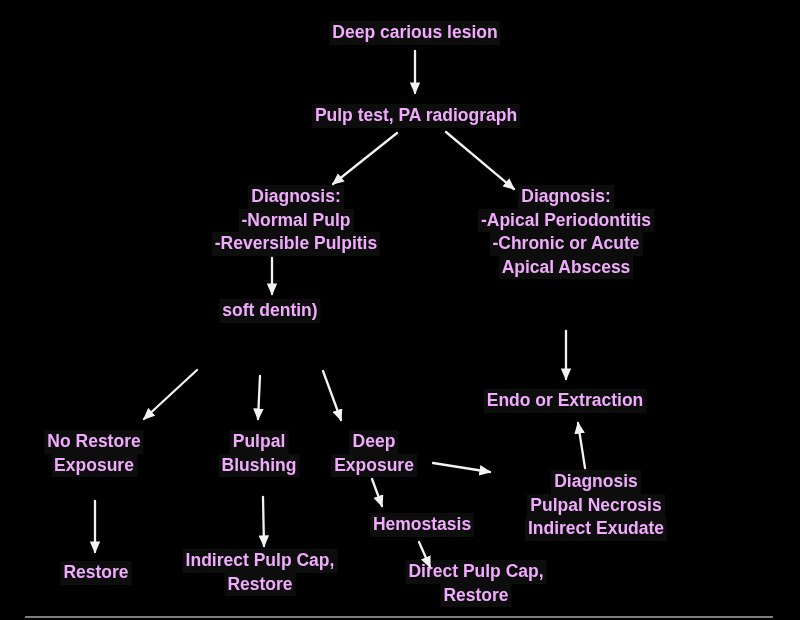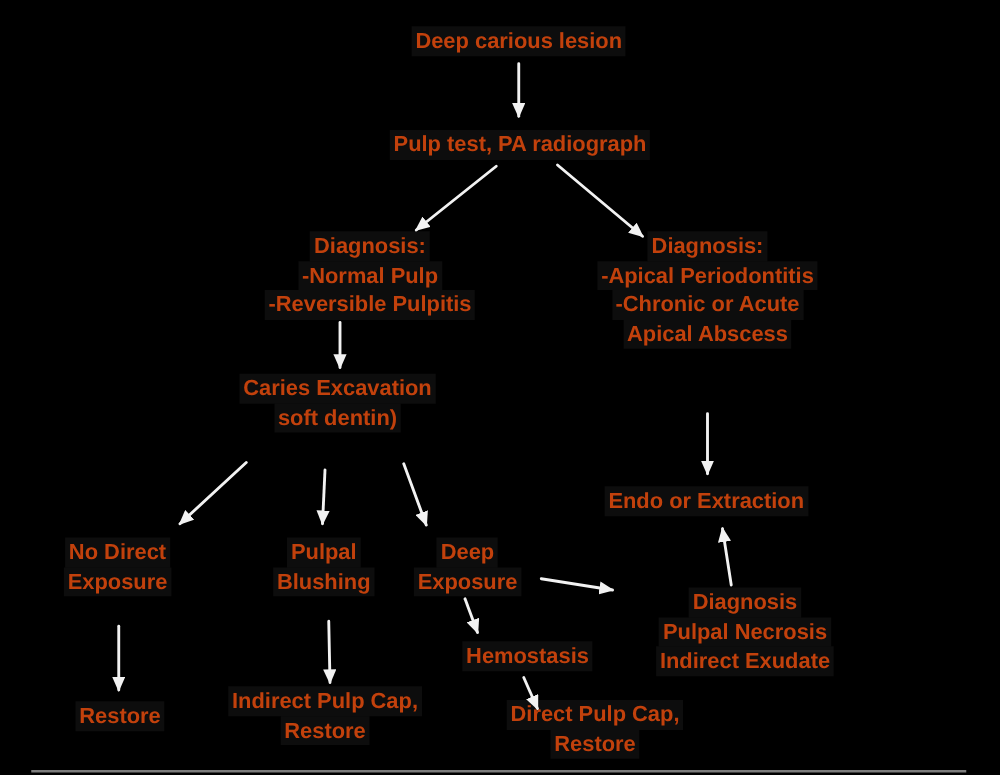--- a/index.html
+++ b/index.html
@@ -9,21 +9,21 @@
     background:#000;
     overflow:hidden;
     font-family:"Liberation Sans", sans-serif;
   }
   .node{
     position:absolute;
     transform:translateX(-50%);
     display:flex;
     flex-direction:column;
     align-items:center;
-    color:#c2410c;
+    color:#f0abfc;
     font-weight:bold;
     font-size:17.5px;
     line-height:23.5px;
     white-space:nowrap;
     text-align:center;
   }
   .line{
     display:inline-block;
     padding:0 3px;
     background:rgba(255,255,255,0.05);
@@ -87,26 +87,25 @@
   </div>
 
   <div class="node" style="left:566px;top:185px">
     <span class="line">Diagnosis:</span>
     <span class="line">-Apical Periodontitis</span>
     <span class="line">-Chronic or Acute</span>
     <span class="line">Apical Abscess</span>
   </div>
 
   <div class="node" style="left:270px;top:299px">
-    <span class="line">Caries Excavation</span>
     <span class="line">soft dentin)</span>
   </div>
 
   <div class="node" style="left:94px;top:430px">
-    <span class="line">No Direct</span>
+    <span class="line">No Restore</span>
     <span class="line">Exposure</span>
   </div>
 
   <div class="node" style="left:259px;top:430px">
     <span class="line">Pulpal</span>
     <span class="line">Blushing</span>
   </div>
 
   <div class="node" style="left:374px;top:430px">
     <span class="line">Deep</span>

